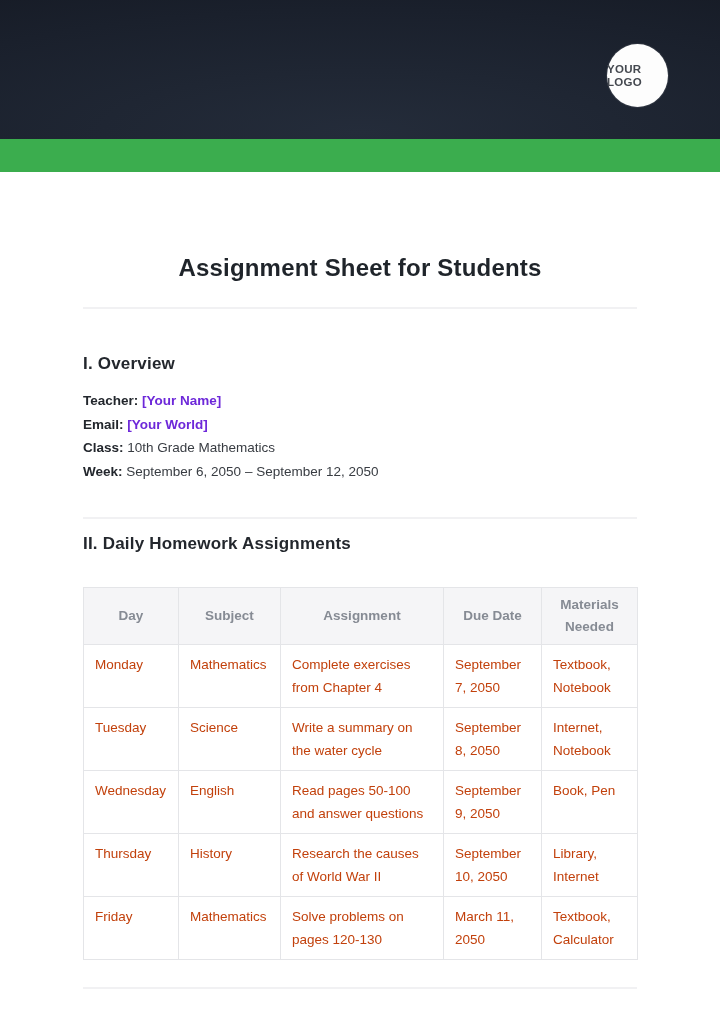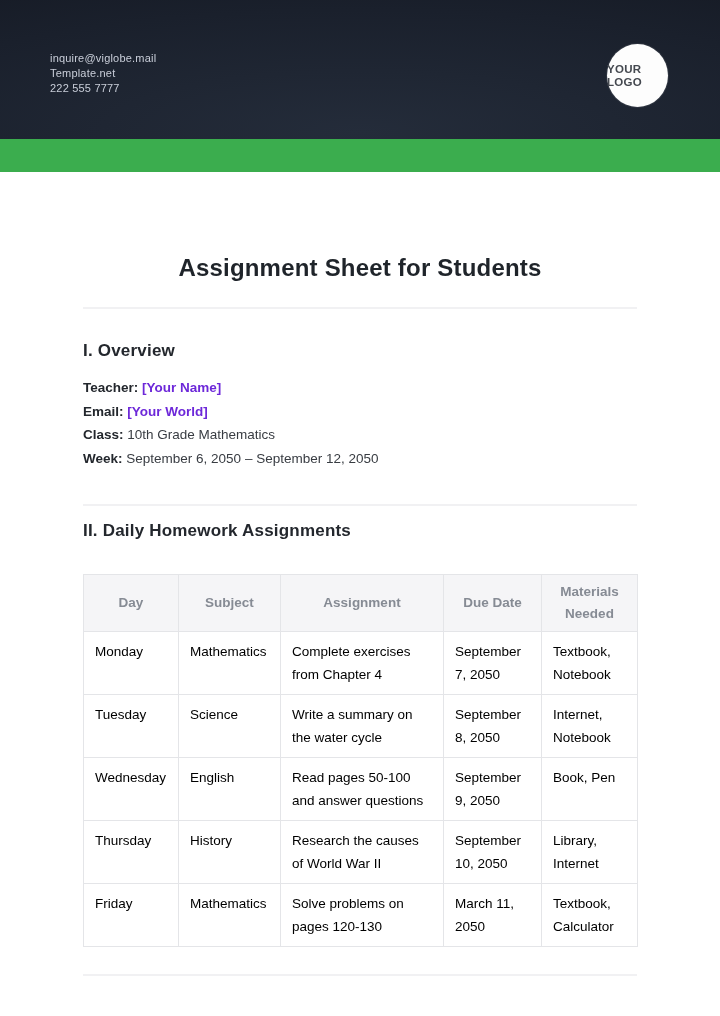--- a/index.html
+++ b/index.html
@@ -33,55 +33,50 @@
     font-size:24px; line-height:30px; font-weight:bold; color:#1f242a; letter-spacing:.2px;
   }
   .divider { border:none; border-top:2px solid #f1f1f3; margin:0; }
   .divider-1 { margin-top:24px; }
   .divider-2 { margin-top:34px; }
   .divider-3 { margin-top:27px; }
 
   .section-heading {
     font-size:17px; line-height:21px; font-weight:bold; color:#23272d; letter-spacing:.2px;
   }
-  .heading-overview { margin-top:31px; }
+  .heading-overview { margin-top:44px; }
   .heading-assignments { margin-top:14px; }
 
   .overview-fields { margin-top:15px; }
   .field { font-size:13.5px; line-height:23.5px; color:#383c42; }
   .field .label { font-weight:bold; color:#23272d; }
   .field.bold-value .value { font-weight:bold; color:#6d28d9; }
 
   
   .assignments-table {
     margin-top:33px; width:554px; border-collapse:collapse;
     font-size:13.5px; table-layout:fixed;border-radius:21px;
   }
   .assignments-table th {
     background:#f5f5f7; color:#868b94; font-weight:bold; text-align:center;
     border:1px solid #e4e5e8; padding:6px 8px; line-height:22px; height:51px;
     vertical-align:middle;
   }
   .assignments-table td {
-    border:1px solid #e4e5e8; color:#000000; text-align:left;
+    border:1px solid #e4e5e8; color:#c2410c; text-align:left;
     padding:8px 11px; line-height:23px; height:54px; vertical-align:top;
     background:#ffffff; word-wrap:break-word;
   }
 </style>
 </head>
 <body>
 
 <div class="page">
 
   <div class="top-banner">
-    <div class="contact-block">
-      <div>inquire@viglobe.mail</div>
-      <div>Template.net</div>
-      <div>222 555 7777</div>
-    </div>
     <div class="logo-circle">
       <span>YOUR</span>
       <span>LOGO</span>
     </div>
   </div>
 
   <div class="green-bar"></div>
 
   <div class="content">
 

